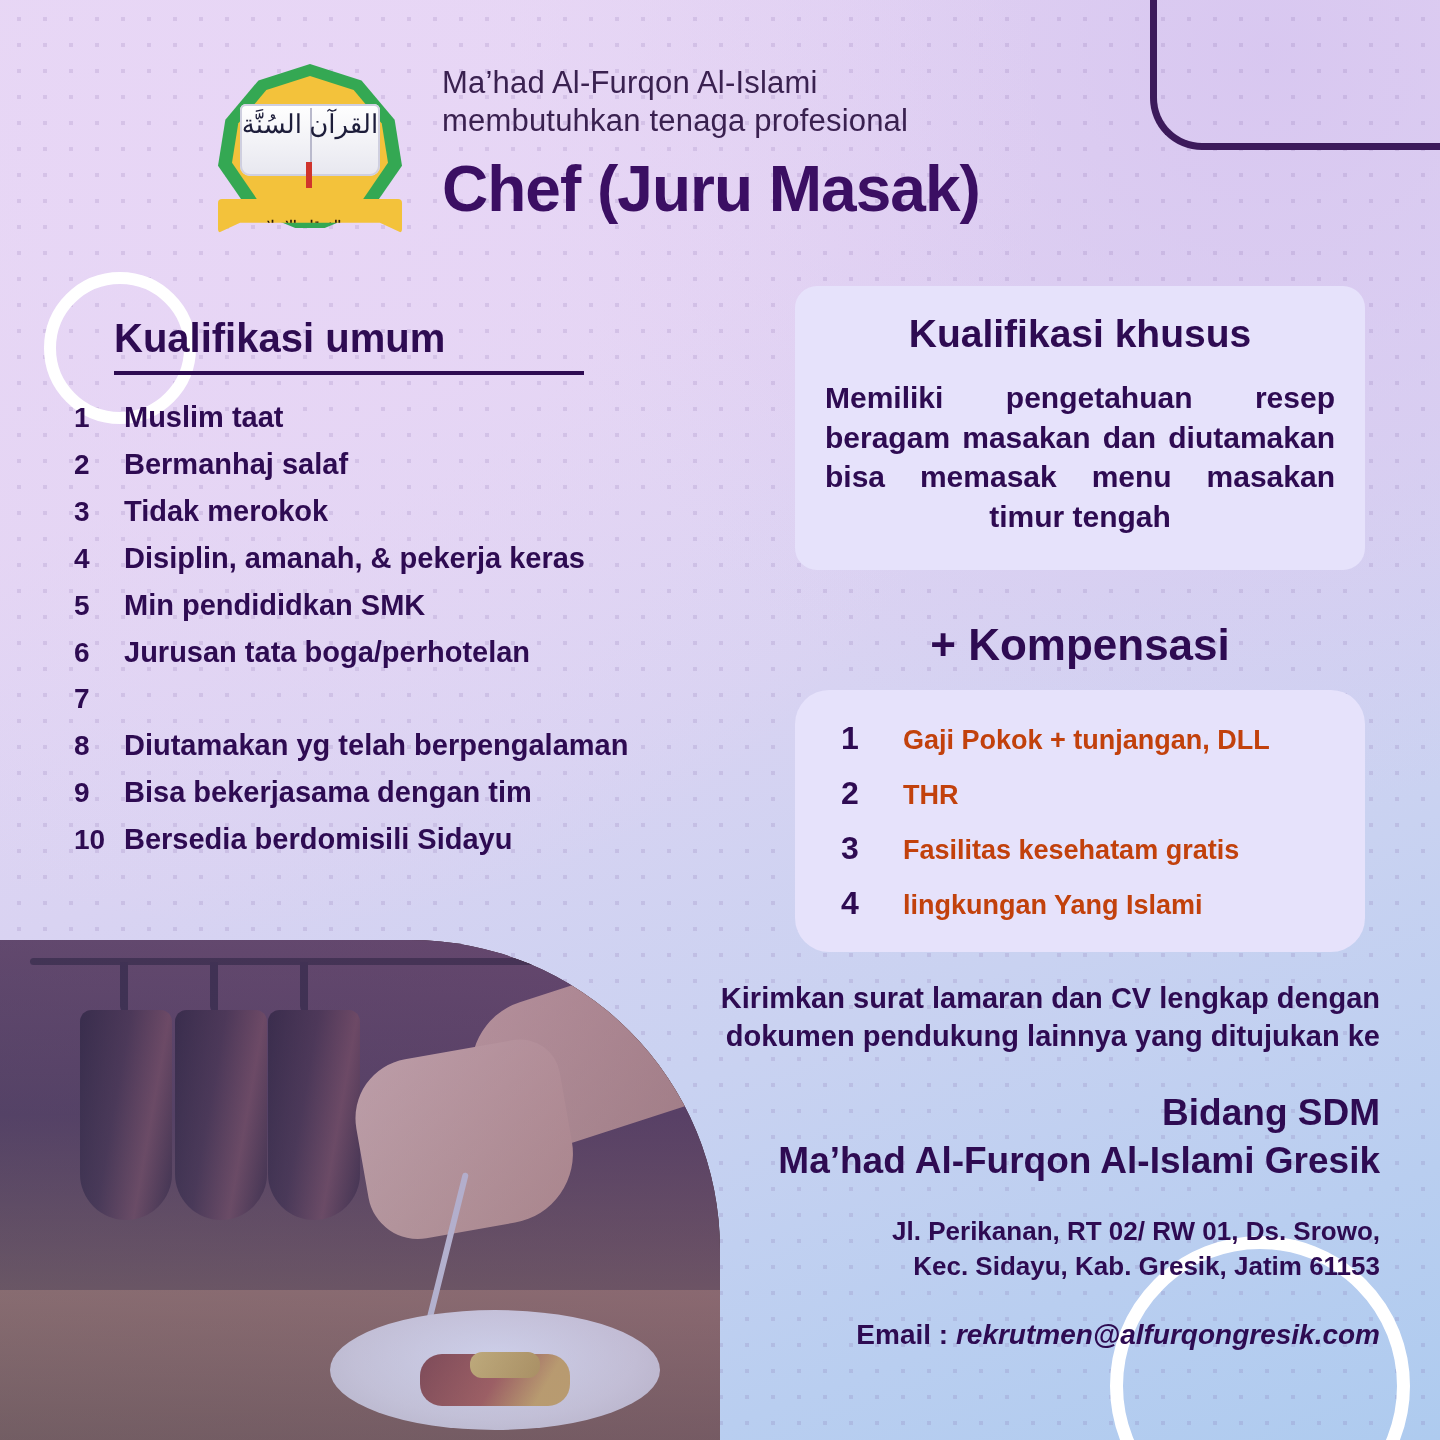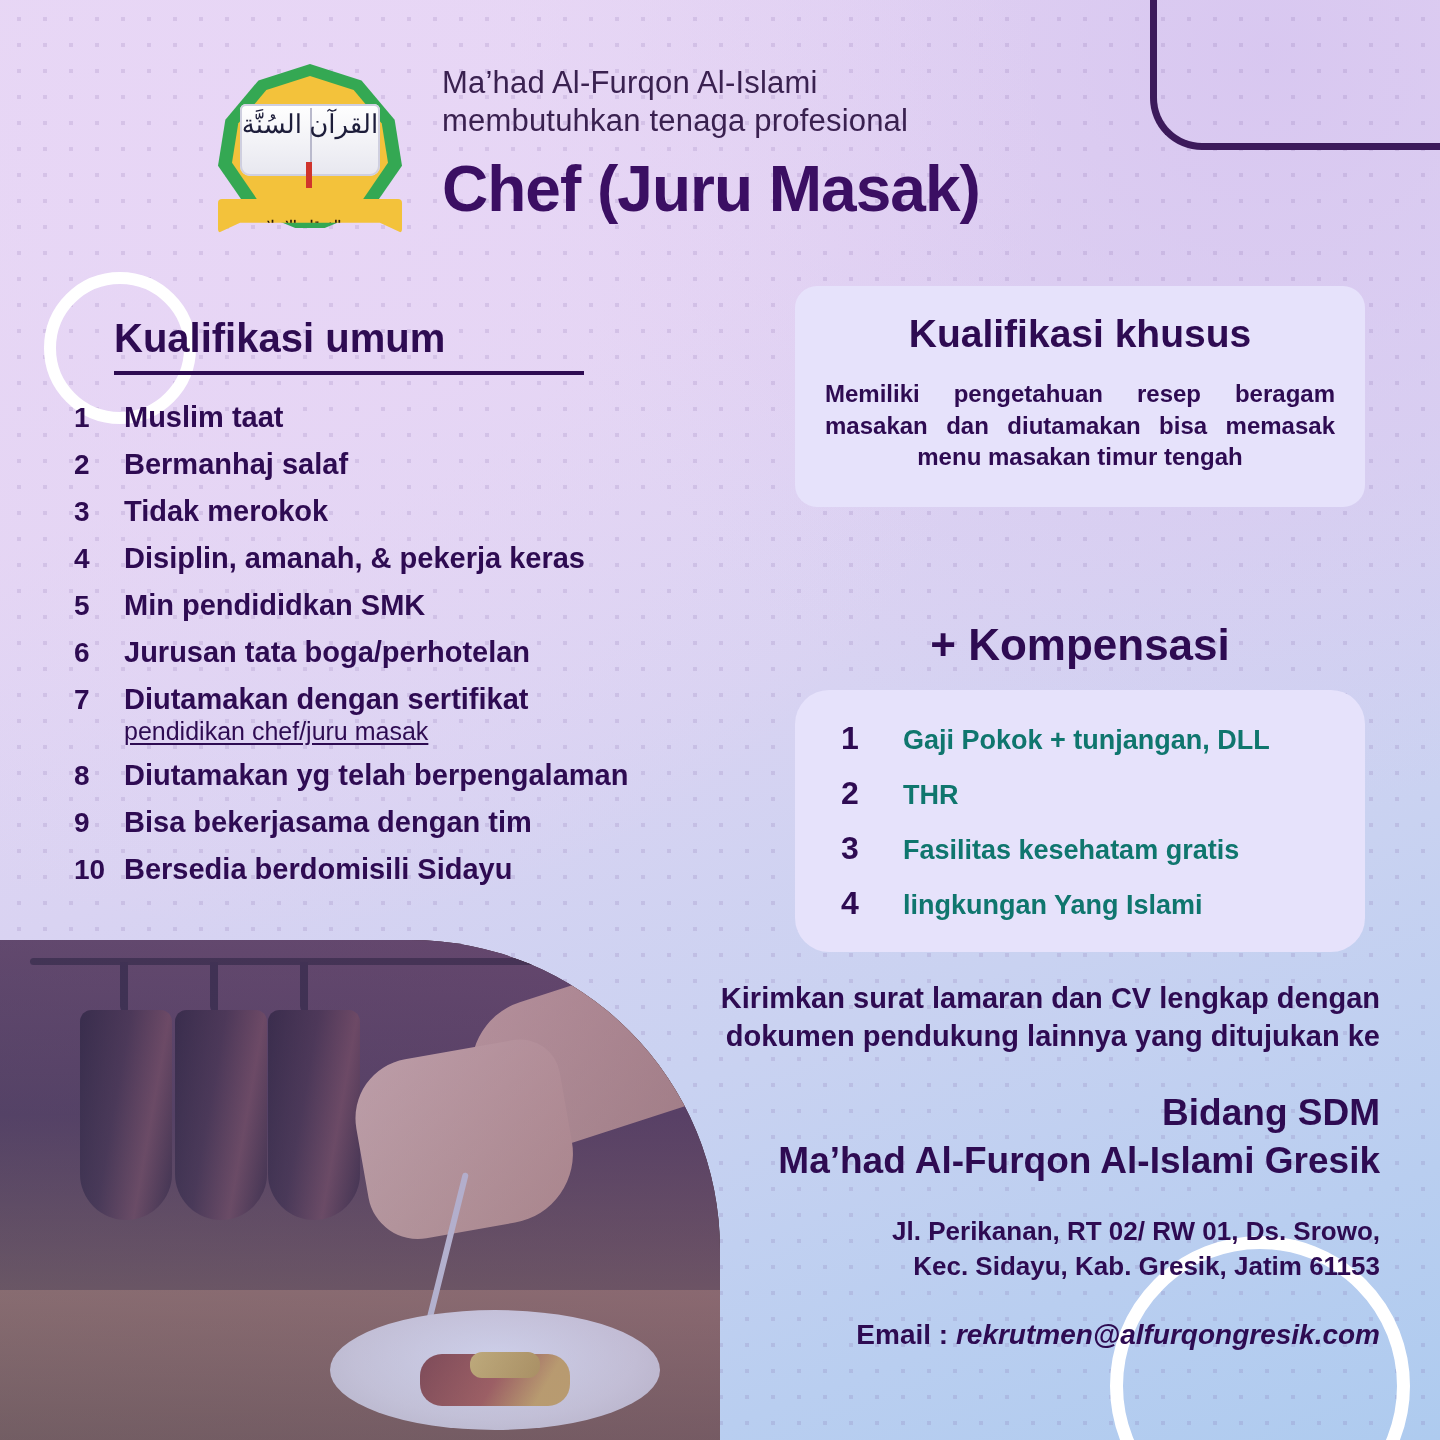--- a/index.html
+++ b/index.html
@@ -275,21 +275,21 @@
     padding: 26px 30px 34px;
     text-align: center;
   }
   #special-title {
     font-size: 39px;
     font-weight: bold;
     color: #2e0b52;
     margin-bottom: 22px;
   }
   #special-body {
-    font-size: 24px;
+    font-size: 30px;
     font-weight: bold;
     color: #2e0b52;
     line-height: 1.32;
     text-align: justify;
     text-align-last: center;
   }
 
   #comp-title {
     position: absolute;
     left: 795px; top: 620px;
@@ -312,21 +312,21 @@
     display: flex;
     align-items: baseline;
     margin-bottom: 18px;
   }
   .comp-row:last-child { margin-bottom: 0; }
   .comp-num {
     width: 62px; flex: 0 0 62px;
     font-size: 32px; font-weight: bold; color: #2e0b52;
   }
   .comp-text {
-    font-size: 27px; font-weight: bold; color: #0f766e;
+    font-size: 27px; font-weight: bold; color: #c2410c;
   }
 
   
   #contact {
     position: absolute;
     left: 700px; top: 980px;
     width: 680px;
     text-align: right;
     color: #2e0b52;
   }
@@ -436,24 +436,20 @@
         <div class="gen-text">Min pendididkan SMK</div>
       </div>
 
       <div class="gen-row">
         <div class="gen-num">6</div>
         <div class="gen-text">Jurusan tata boga/perhotelan</div>
       </div>
 
       <div class="gen-row">
         <div class="gen-num">7</div>
-        <div class="gen-text">
-          <span>Diutamakan dengan sertifikat</span>
-          <span class="gen-sub u">pendidikan chef/juru masak</span>
-        </div>
       </div>
 
       <div class="gen-row">
         <div class="gen-num">8</div>
         <div class="gen-text">
           <span>Diutamakan yg telah berpengalaman</span>
         </div>
       </div>
 
       <div class="gen-row">

